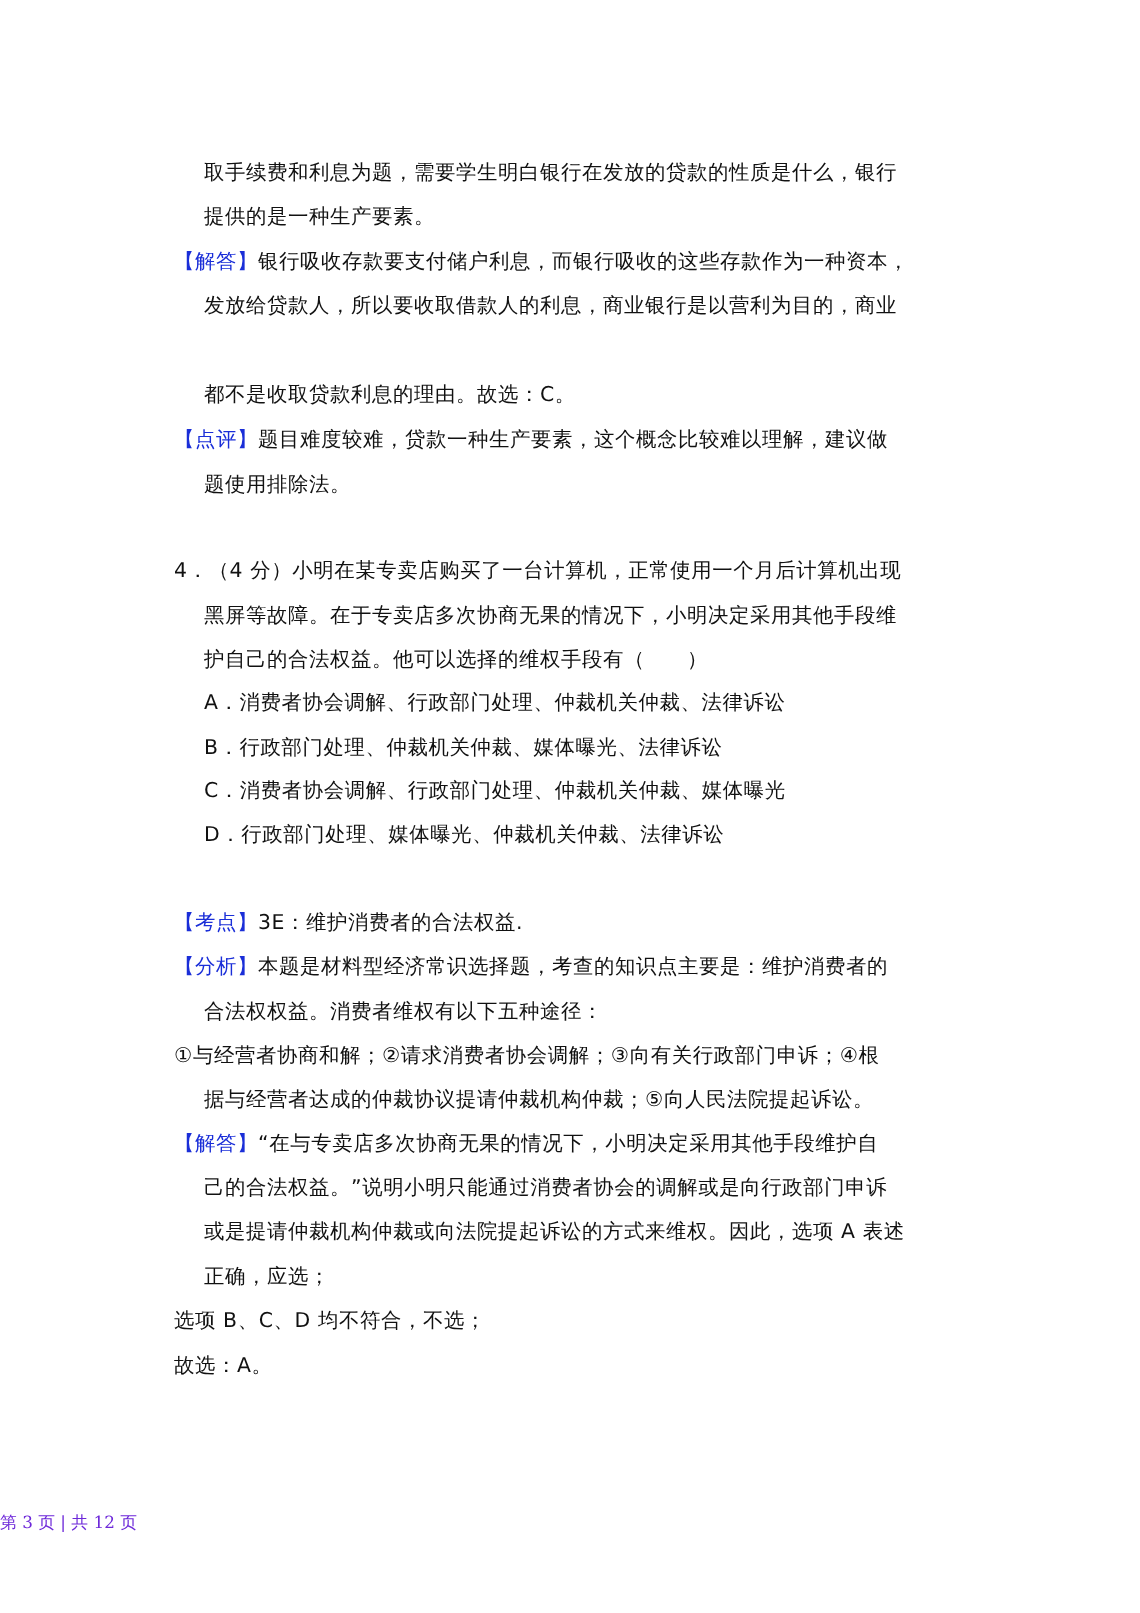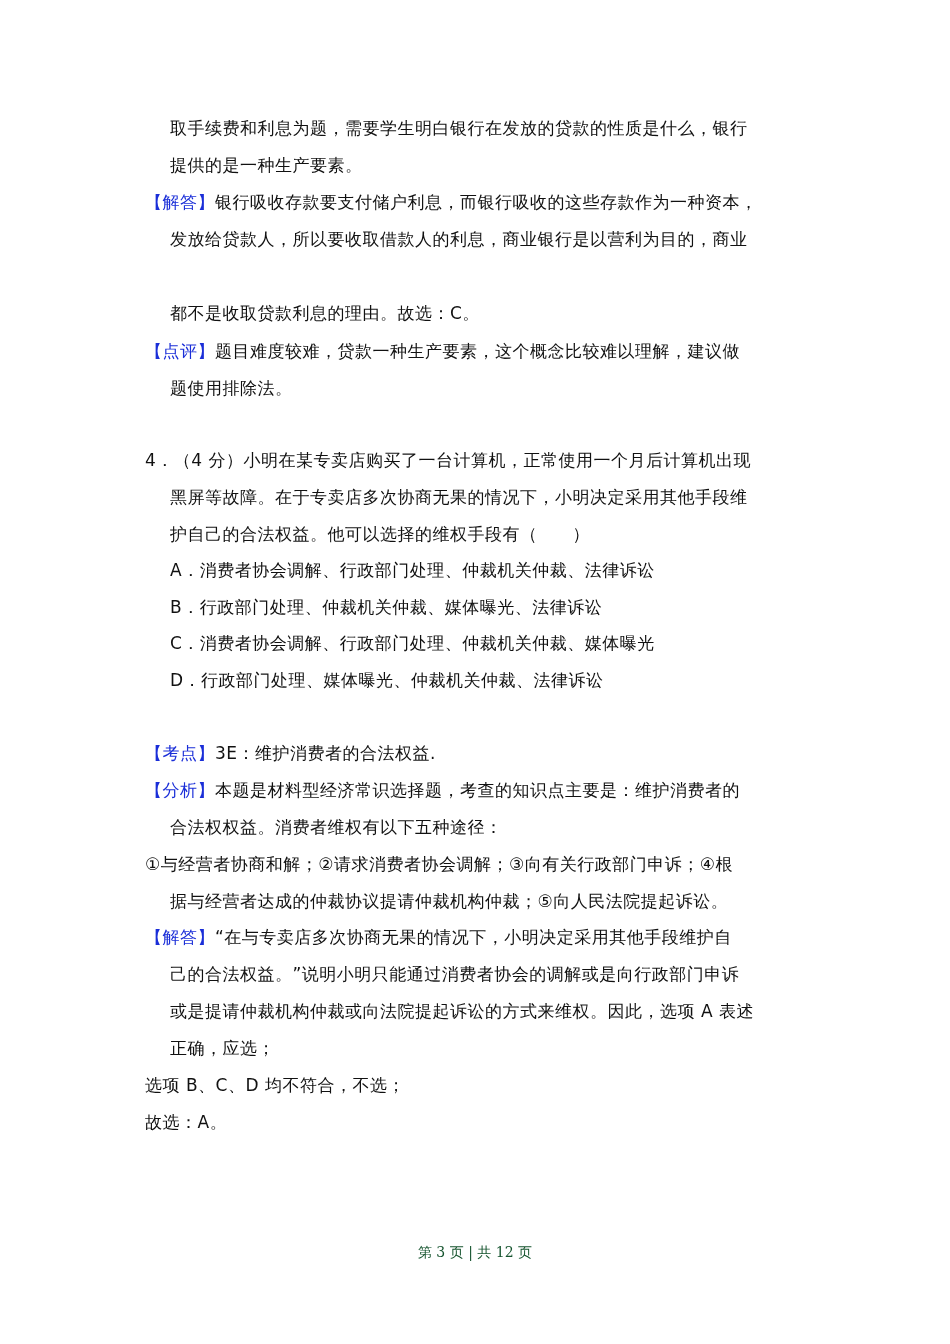--- a/index.html
+++ b/index.html
@@ -1,22 +1,22 @@
 <!DOCTYPE html>
 <html><head>
 <meta charset="utf-8">
 <style>
   html, body { margin: 0; padding: 0; background: #ffffff; }
   body { width: 950px; height: 1344px; position: relative; overflow: hidden;
          font-family: "DejaVu Sans", "Liberation Sans", sans-serif; color: #111; }
-  .page { position: absolute; left: 0; top: 0; width: 950px; height: 1128px; }
+  .page { position: absolute; left: 0; top: 16px; width: 950px; height: 1128px; }
   .line { position: absolute; font-size: 17px; line-height: 22px; white-space: nowrap; letter-spacing: 0.5px; }
   .tag { color: #1a2ed8; }
-  .footer { position: absolute; left: 0; width: 950px; top: 1244px; text-align: center;
-            font-size: 14px; color: #14532d; font-family: "DejaVu Serif", "Liberation Serif", serif; }
+  .footer { position: absolute; left: 0; width: 950px; top: 1244px; 
+            font-size: 14px; color: #6d28d9; font-family: "DejaVu Serif", "Liberation Serif", serif; }
 </style>
 </head>
 <body>
 
 <div class="page">
 
   <div class="line" style="left:170px;top:117px">取手续费和利息为题，需要学生明白银行在发放的贷款的性质是什么，银行</div>
   <div class="line" style="left:170px;top:154px">提供的是一种生产要素。</div>
 
   <div class="line" style="left:145px;top:191px">

